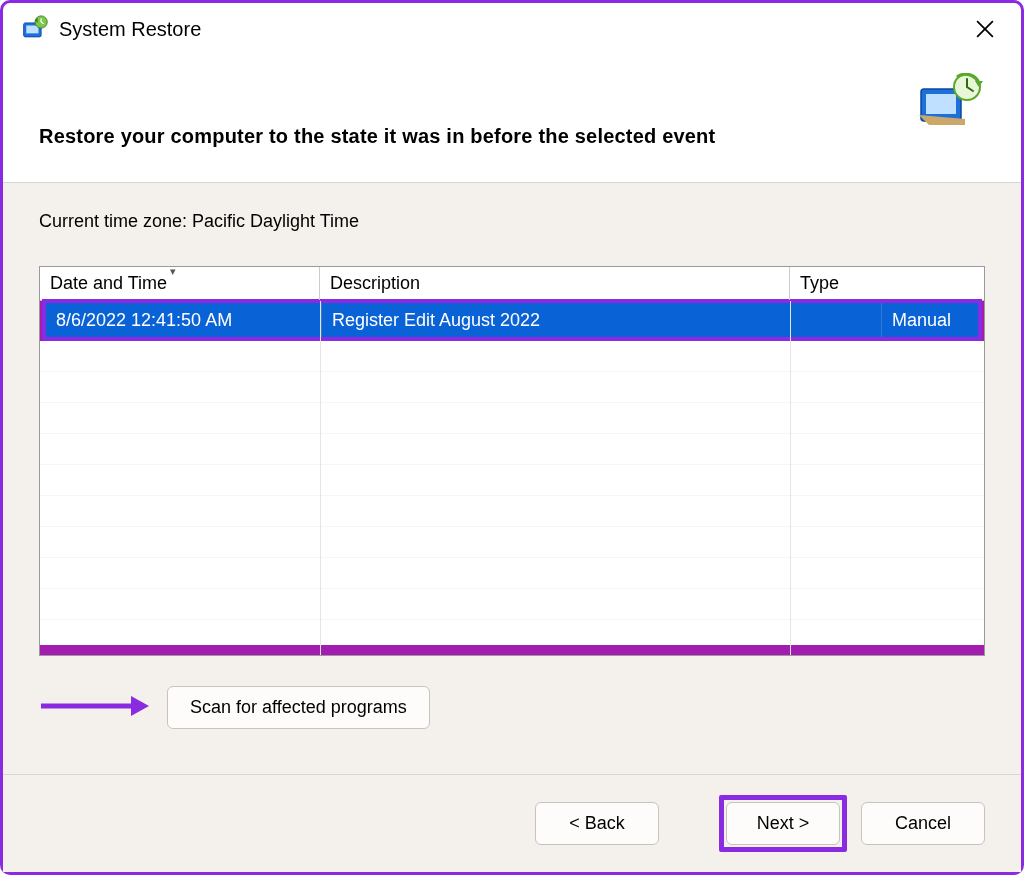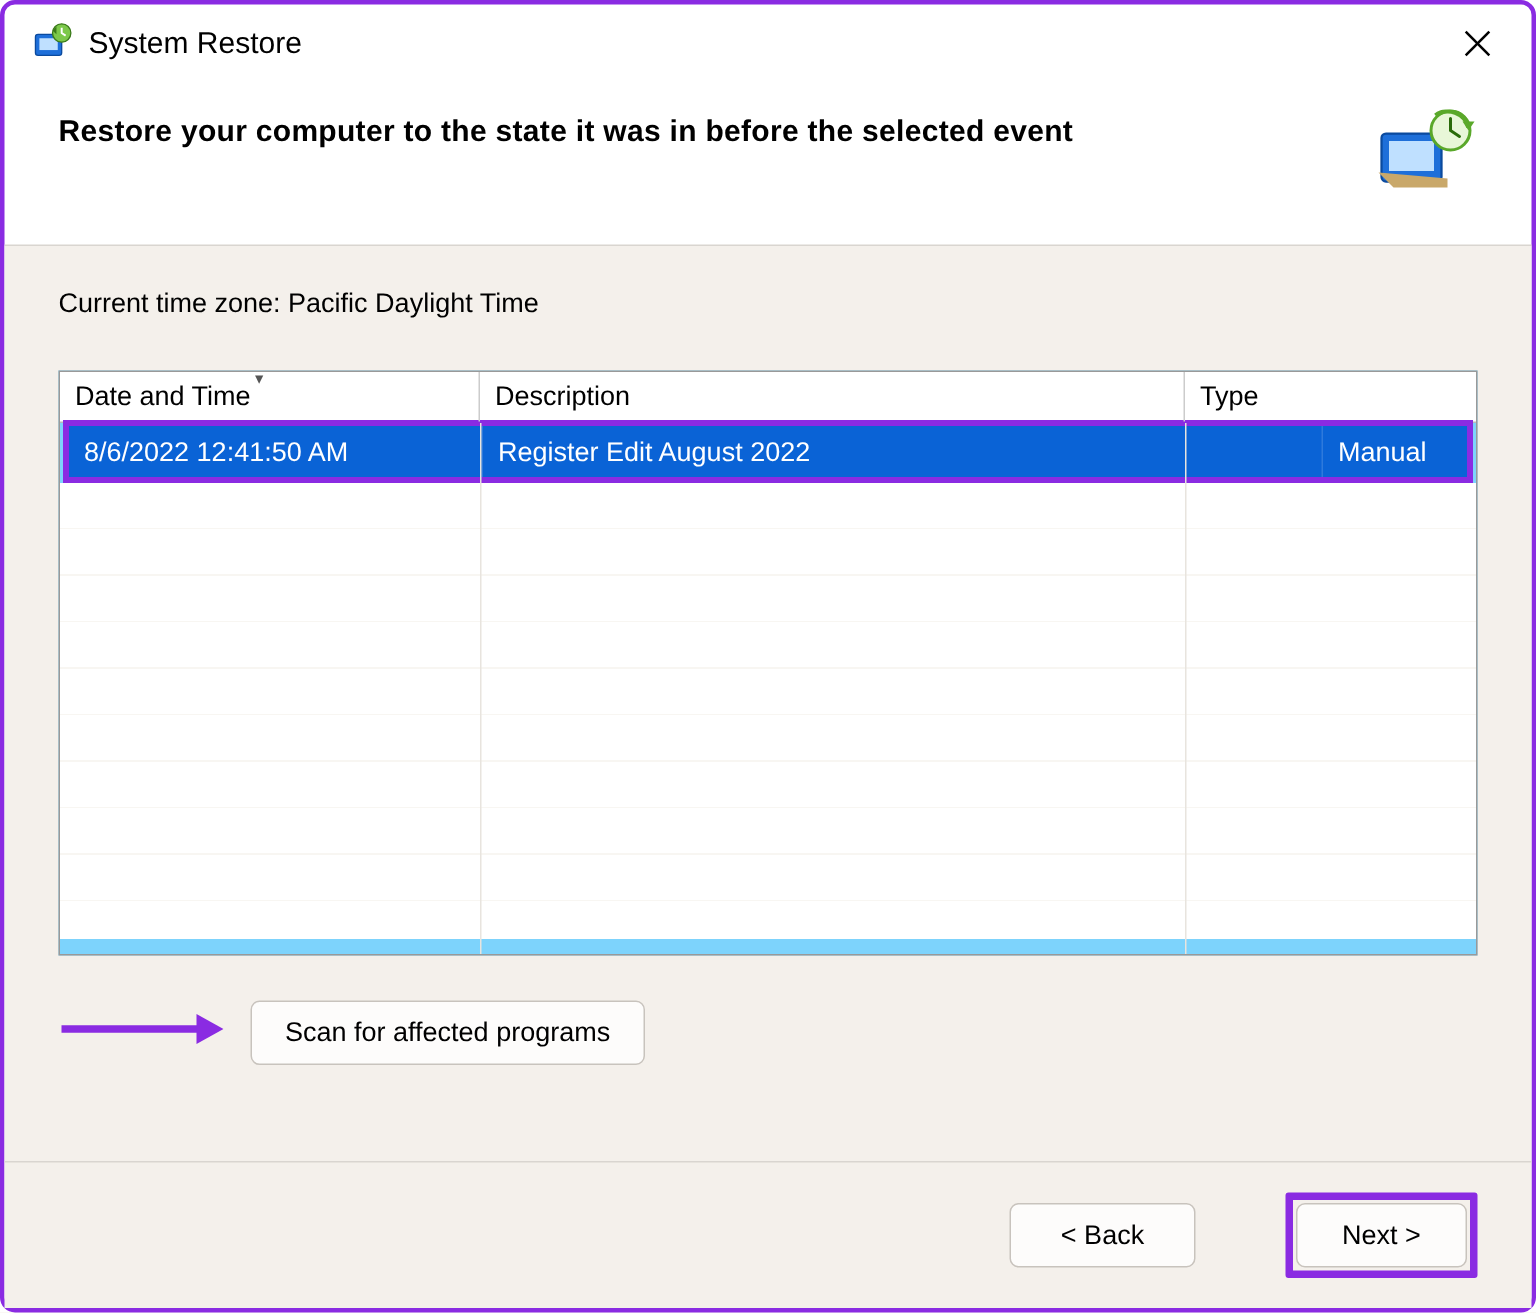--- a/index.html
+++ b/index.html
@@ -50,41 +50,42 @@
       display: flex;
       align-items: flex-start;
       justify-content: space-between;
     }
     .header-area .heading {
       font-size: 20px;
       font-weight: 700;
       color: #000;
       letter-spacing: 0.2px;
       padding-top: 4px;
+      margin-top: 48px;
     }
     .big-icon { width: 68px; height: 56px; }
     .divider {
       height: 1px;
       background: #d9d5d0;
     }
     .content {
       background: #f4f0eb;
       flex: 1;
       padding: 28px 36px 24px 36px;
       display: flex;
       flex-direction: column;
     }
     .tz-line {
       font-size: 18px;
       color: #000;
       margin-bottom: 34px;
     }
     .table-wrap {
       border: 1px solid #999;
-      background: #7dd3fc;
+      background: #a21caf;
       height: 390px;
       position: relative;
     }
     .thead {
       display: flex;
       height: 34px;
       background: #fff;
       border-bottom: 1px solid #bbb;
     }
     .th {
@@ -258,15 +259,16 @@
       </span>
       <button class="btn">Scan for affected programs</button>
     </div>
   </div>
 
   <div class="footer">
     <button class="btn">&lt; Back</button>
     <span class="next-highlight">
       <button class="btn">Next &gt;</button>
     </span>
+    <button class="btn">Cancel</button>
   </div>
 
 </div>
 
 </body></html>

